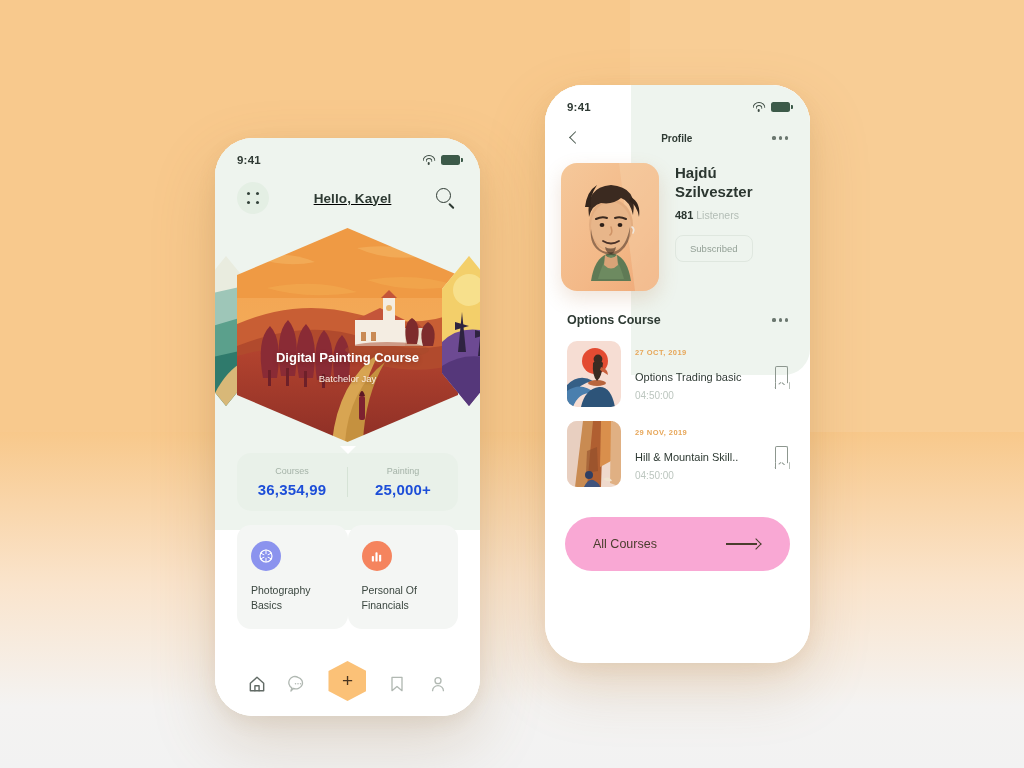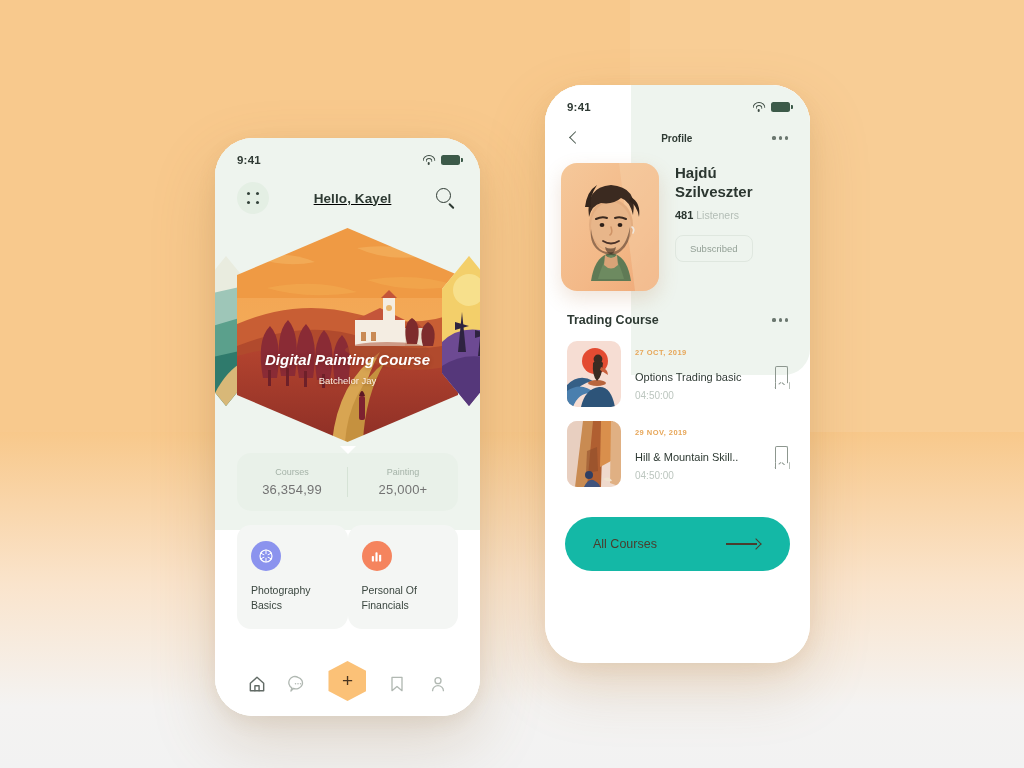--- a/index.html
+++ b/index.html
@@ -106,39 +106,39 @@
   .hex-left{ left:-16px; }
   .hex-right{ right:-16px; }
   .hex-main{
     left:22px; top:0; width:221px; height:214px;
     filter:drop-shadow(0 14px 26px rgba(150,70,40,0.28));
   }
   .hero-txt{
     position:absolute; left:22px; top:122px; width:221px; text-align:center; z-index:4;
     pointer-events:none;
   }
-  .hero-title{ font-size:15px; font-weight:700; color:#fff; line-height:1.28;
-    text-shadow:0 1px 4px rgba(90,30,10,.35);font-style:italic; }
+  .hero-title{ font-size:13px; font-weight:700; color:#fff; line-height:1.28;
+    text-shadow:0 1px 4px rgba(90,30,10,.35); }
   .hero-sub{ font-size:9.5px; color:#fdeee2; margin-top:6px; font-weight:400;
     text-shadow:0 1px 3px rgba(90,30,10,.3); }
 
   
   .stats{
     position:relative; z-index:3; margin:10px 22px 0 22px; height:58px;
     background:#e9f1e9; border-radius:14px; display:flex; align-items:center;
   }
   .stats:before{
     content:""; position:absolute; left:50%; top:-7px; transform:translateX(-50%);
     border-left:8px solid transparent; border-right:8px solid transparent;
     border-top:8px solid #ffffff;
   }
   .stat{ flex:1; text-align:center; }
   .stat-div{ width:1px; height:30px; background:#d6e3d6; }
   .stat-label{ font-size:9px; color:#a5b3a8; margin-bottom:5px; }
-  .stat-val{ font-size:13px; font-weight:400; color:#737373; letter-spacing:.2px; }
+  .stat-val{ font-size:15px; font-weight:700; color:#1d4ed8; letter-spacing:.2px; }
 
   
   .cats{ position:relative; z-index:3; margin:14px 22px 0 22px; display:flex; gap:0; }
   .cat{
     flex:1; height:104px; background:#f4f6f4; border-radius:14px; padding:16px 14px;
     display:flex; flex-direction:column; justify-content:space-between; cursor:pointer;
   }
   .cat-ico{ width:30px; height:30px; border-radius:50%; display:flex; align-items:center;
     justify-content:center; }
   .cat-ico.blue{ background:#8b93ee; }
@@ -211,21 +211,21 @@
     border-left:1.4px solid #8d978f; border-right:1.4px solid #8d978f; box-sizing:content-box;
   }
   .bm-ico i{ content:""; position:absolute; left:-1.4px; bottom:-6px; width:13px; height:6px;
      border-left:1.4px solid #8d978f; border-right:1.4px solid #8d978f; }
   .bm-ico u{ position:absolute; left:-0.6px; bottom:-6.6px; width:7.6px; height:1.4px;
      background:#8d978f; transform:rotate(-40deg); transform-origin:left center; }
   .bm-ico s{ position:absolute; right:-0.6px; bottom:-6.6px; width:7.6px; height:1.4px;
      background:#8d978f; transform:rotate(40deg); transform-origin:right center; }
 
   .all-btn{
-    position:relative; z-index:3; margin:30px 20px 0 20px; height:54px; background:#14b8a6;
+    position:relative; z-index:3; margin:30px 20px 0 20px; height:54px; background:#f9a8d4;
     border-radius:27px; display:flex; align-items:center; justify-content:space-between;
     padding:0 30px 0 28px; cursor:pointer;
   }
   .all-btn-label{ font-size:12.5px; color:#4a3d2d; font-weight:500; }
   .arrow{ width:34px; height:10px; position:relative; }
   .arrow:before{ content:""; position:absolute; left:0; top:4.4px; width:31px; height:1.4px;
     background:#4a3d2d; }
   .arrow:after{ content:""; position:absolute; right:0; top:1.3px; width:7px; height:7px;
     border-top:1.4px solid #4a3d2d; border-right:1.4px solid #4a3d2d; transform:rotate(45deg); }
 </style>
@@ -298,21 +298,21 @@
         <div class="p-name">Hajdú Szilveszter</div>
         <div class="p-listen">
           <b>481</b>
           <span>Listeners</span>
         </div>
         <div class="sub-btn">Subscribed</div>
       </div>
     </div>
 
     <div class="wc-head">
-      <div class="wc-title">Trading Course</div>
+      <div class="wc-title">Options Course</div>
       <div class="dots3">
           <span></span>
           <span></span>
           <span></span>
         </div>
     </div>
 
     <div class="course">
       <div class="c-thumb">
         <svg viewBox="0 0 54 66" width="54" height="66" preserveAspectRatio="none">

